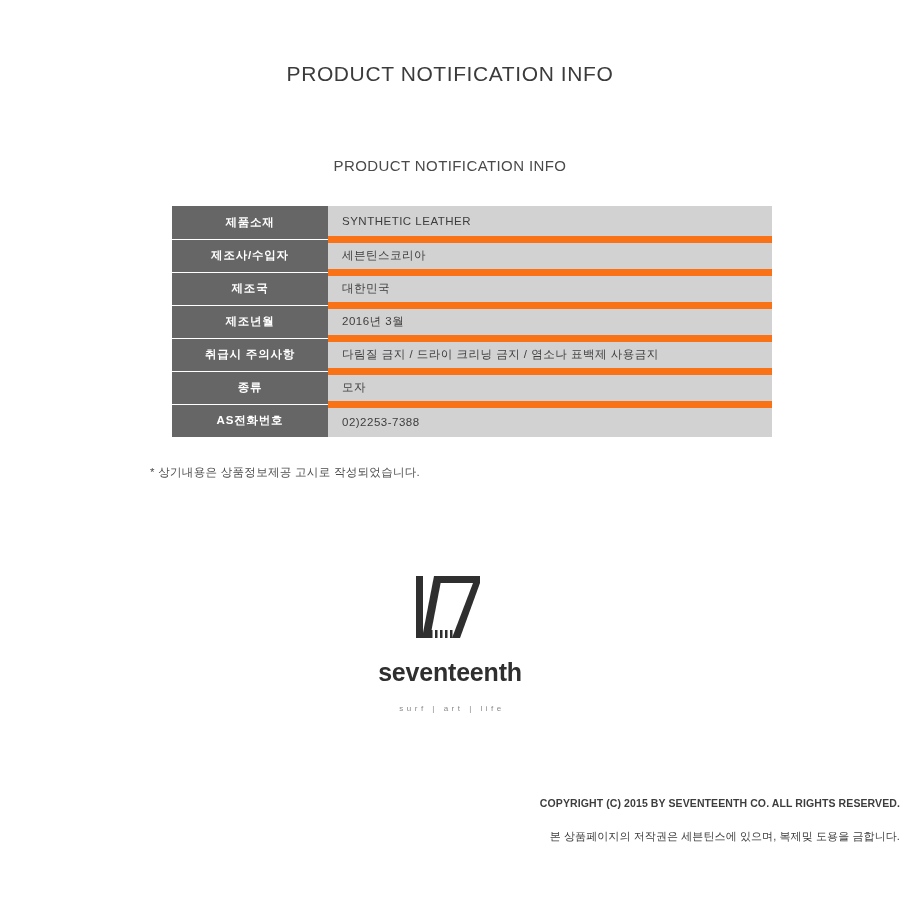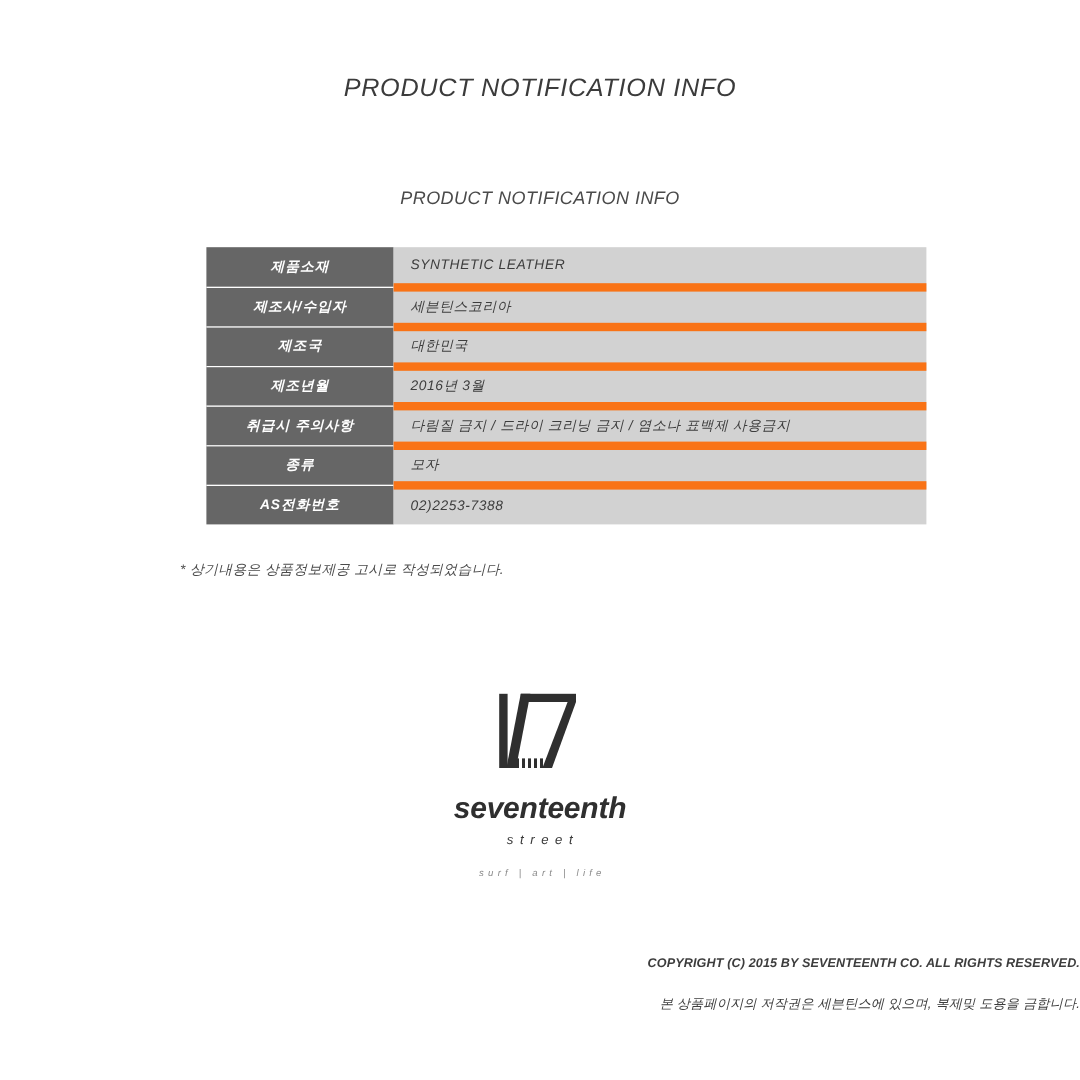--- a/index.html
+++ b/index.html
@@ -12,21 +12,20 @@
     background: #ffffff;
     font-family: "Liberation Sans", sans-serif;
     color: #444444;
     overflow: hidden;
   }
   .page {
     position: relative;
     width: 900px;
     height: 900px;
     box-sizing: border-box;
-    font-style: italic;
   }
   .main-title {
     text-align: center;
     font-size: 21px;
     font-weight: 400;
     letter-spacing: 0.6px;
     color: #3b3b3b;
     margin: 0;
     padding-top: 62px;
   }
@@ -73,22 +72,22 @@
     padding-left: 14px;
     border-bottom: 7px solid #f97316;
     vertical-align: middle;
   }
   table.spec tr:last-child th,
   table.spec tr:last-child td {
     border-bottom: none;
   }
   .note {
     width: 600px;
-    margin: 0 auto;
-    padding-top: 30px;
+    margin: 16px auto;
+    padding-top: 12px;
     font-size: 11.5px;
     color: #4c4c4c;
     letter-spacing: 0.3px;
   }
   .logo-block {
     width: 100%;
     text-align: center;
     margin-top: 96px;
   }
   .logo-mark {
@@ -198,21 +197,20 @@
           <rect x="40" y="54" width="2.5" height="8"></rect>
           <rect x="45" y="54" width="2.5" height="8"></rect>
           <rect x="50" y="54" width="2.5" height="8"></rect>
           <rect x="55" y="54" width="2.5" height="8"></rect>
           <rect x="60" y="54" width="2.5" height="8"></rect>
           <rect x="65" y="54" width="2.5" height="8"></rect>
         </g>
       </svg>
     </div>
     <div class="logo-word">seventeenth</div>
-    <div class="logo-sub">street</div>
     <div class="logo-tag">surf | art | life</div>
   </div>
 
   <div class="footer">
     <div class="line1">COPYRIGHT (C) 2015 BY SEVENTEENTH CO. ALL RIGHTS RESERVED.</div>
     <div class="line2">본 상품페이지의 저작권은 세븐틴스에 있으며, 복제밎 도용을 금합니다.</div>
   </div>
 
 </div>
 

